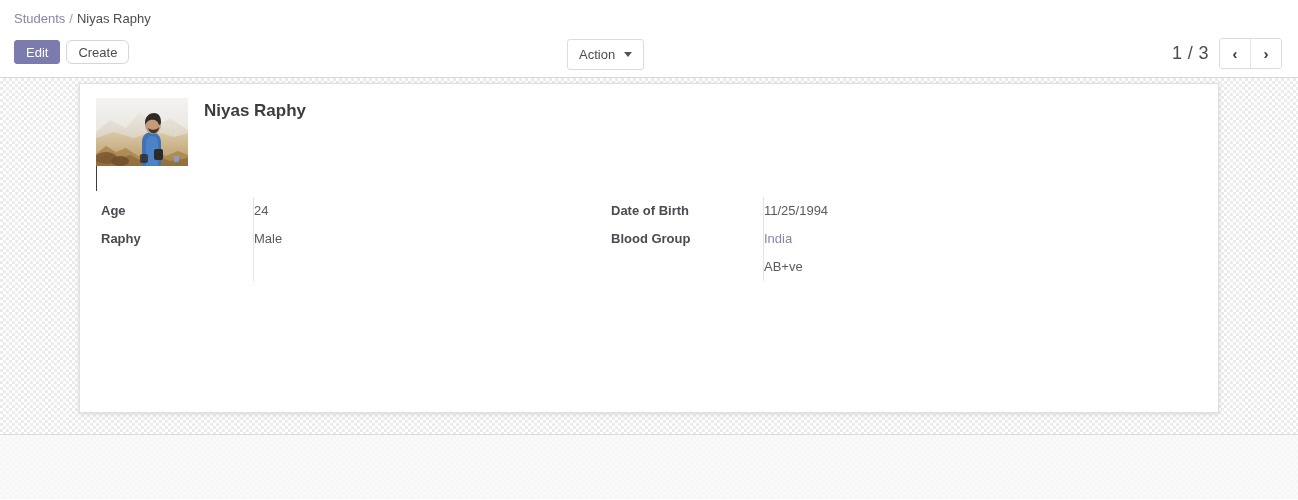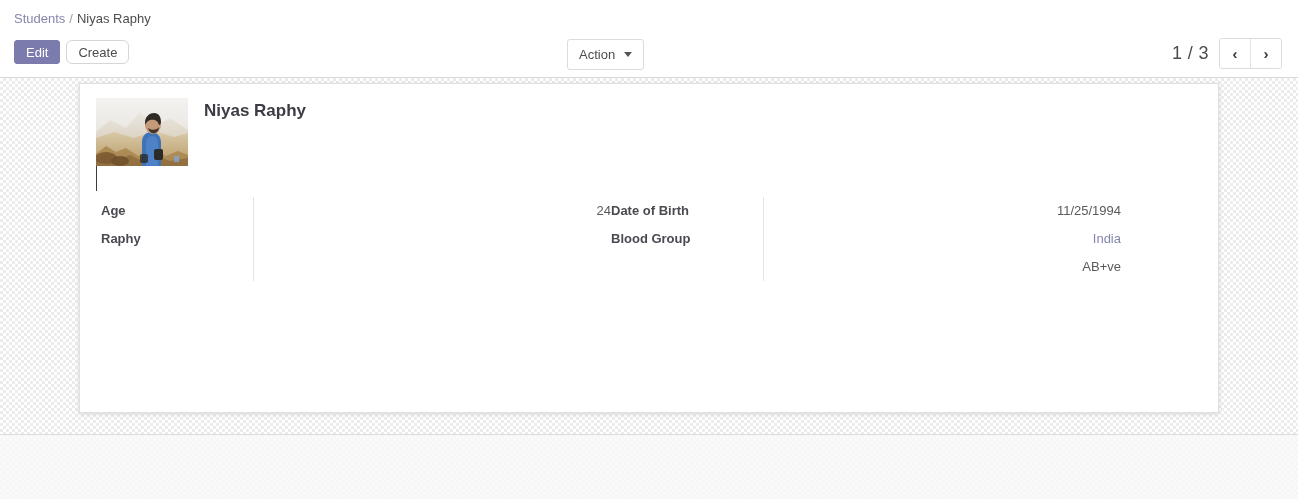--- a/index.html
+++ b/index.html
@@ -234,22 +234,20 @@
   .group-right {
     width: 510px;
   }
   .labels {
     width: 152px;
     flex: 0 0 auto;
   }
   .values {
     flex: 1 1 auto;
     border-left: 1px solid #e3e3e3;
-    padding-left: 10px;
-    text-align: right;
   }
   .f-label {
     height: 28px;
     line-height: 28px;
     font-weight: bold;
     color: #4a4a52;
     font-size: 13px;
     white-space: nowrap;
   }
   .f-value {
@@ -357,20 +355,21 @@
 
     <div class="groups">
 
       <div class="group group-left">
         <div class="labels">
           <div class="f-label">Age</div>
           <div class="f-label">Raphy</div>
         </div>
         <div class="values">
           <div class="f-value">24</div>
+          <div class="f-value">Male</div>
         </div>
       </div>
 
       <div class="group group-right">
         <div class="labels">
           <div class="f-label">Date of Birth</div>
           <div class="f-label">Blood Group</div>
         </div>
         <div class="values">
           <div class="f-value">11/25/1994</div>

